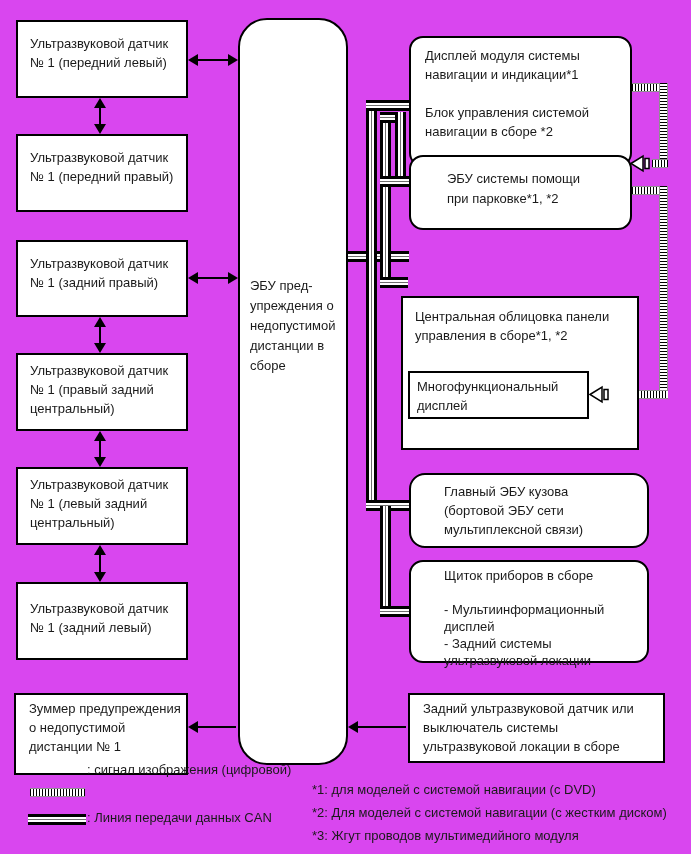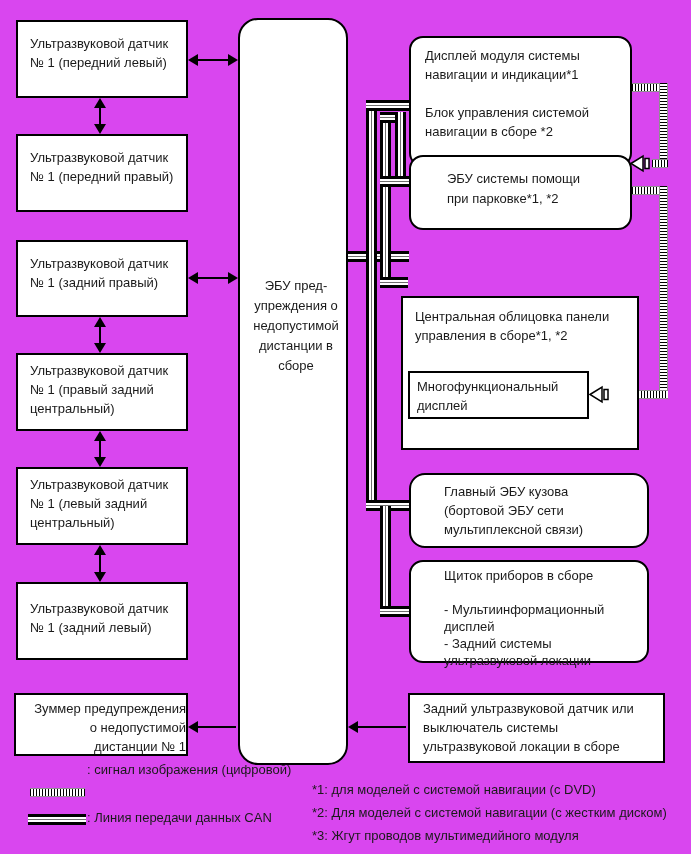--- a/index.html
+++ b/index.html
@@ -3,21 +3,21 @@
 <meta charset="utf-8">
 <style>
   html,body { margin:0; padding:0; background:#fff; }
   #stage { position:relative; width:691px; height:854px; background:#d946ef; overflow:hidden;
            font-family:"Liberation Sans", sans-serif; }
 
   
   .bx { position:absolute; box-sizing:border-box; background:#fff; border:2px solid #000;
         color:#1a1a1a; font-size:13px; line-height:19px; white-space:pre-line; z-index:2; }
   .rd { border-radius:14px; }
-  .ecu { border-radius:20px; line-height:20px;text-align:center; }
+  .ecu { border-radius:29px; line-height:20px; }
 
   
   .canh { position:absolute; height:11px; z-index:1;
           background:linear-gradient(to bottom,#000 0 3px,#fff 3px 5px,#6e6e6e 5px 6px,#fff 6px 8px,#000 8px 11px); }
   .canv { position:absolute; width:11px; z-index:1;
           background:linear-gradient(to right,#000 0 3px,#fff 3px 5px,#6e6e6e 5px 6px,#fff 6px 8px,#000 8px 11px); }
 
   
   .sigh { position:absolute; height:9px; box-sizing:border-box; z-index:1;
           border-top:1px solid #8f8f8f; border-bottom:1px solid #8f8f8f;
@@ -90,21 +90,21 @@
   <div class="bx" style="left:16px; top:240px; width:172px; height:77px; padding:12px 0 0 12px;">Ультразвуковой датчик
 № 1 (задний правый)</div>
   <div class="bx" style="left:16px; top:353px; width:172px; height:78px; padding:6px 0 0 12px;">Ультразвуковой датчик
 № 1 (правый задний
 центральный)</div>
   <div class="bx" style="left:16px; top:467px; width:172px; height:78px; padding:6px 0 0 12px;">Ультразвуковой датчик
 № 1 (левый задний
 центральный)</div>
   <div class="bx" style="left:16px; top:582px; width:172px; height:78px; padding:15px 0 0 12px;">Ультразвуковой датчик
 № 1 (задний левый)</div>
-  <div class="bx" style="left:14px; top:693px; width:174px; height:63px; padding:4px 0 0 13px;text-align:right;">Зуммер предупреждения
+  <div class="bx" style="left:14px; top:693px; width:174px; height:82px; padding:4px 0 0 13px;">Зуммер предупреждения
 о недопустимой
 дистанции № 1</div>
 
   <div class="bx ecu" style="left:238px; top:18px; width:110px; height:747px; padding:256px 4px 0 10px;">ЭБУ пред-
 упреждения о
 недопустимой
 дистанции в
 сборе</div>
 
   <div class="bx rd" style="left:409px; top:0;  width:223px; height:131px; padding:8px 0 0 14px;margin-top:36px;">Дисплей модуля системы

